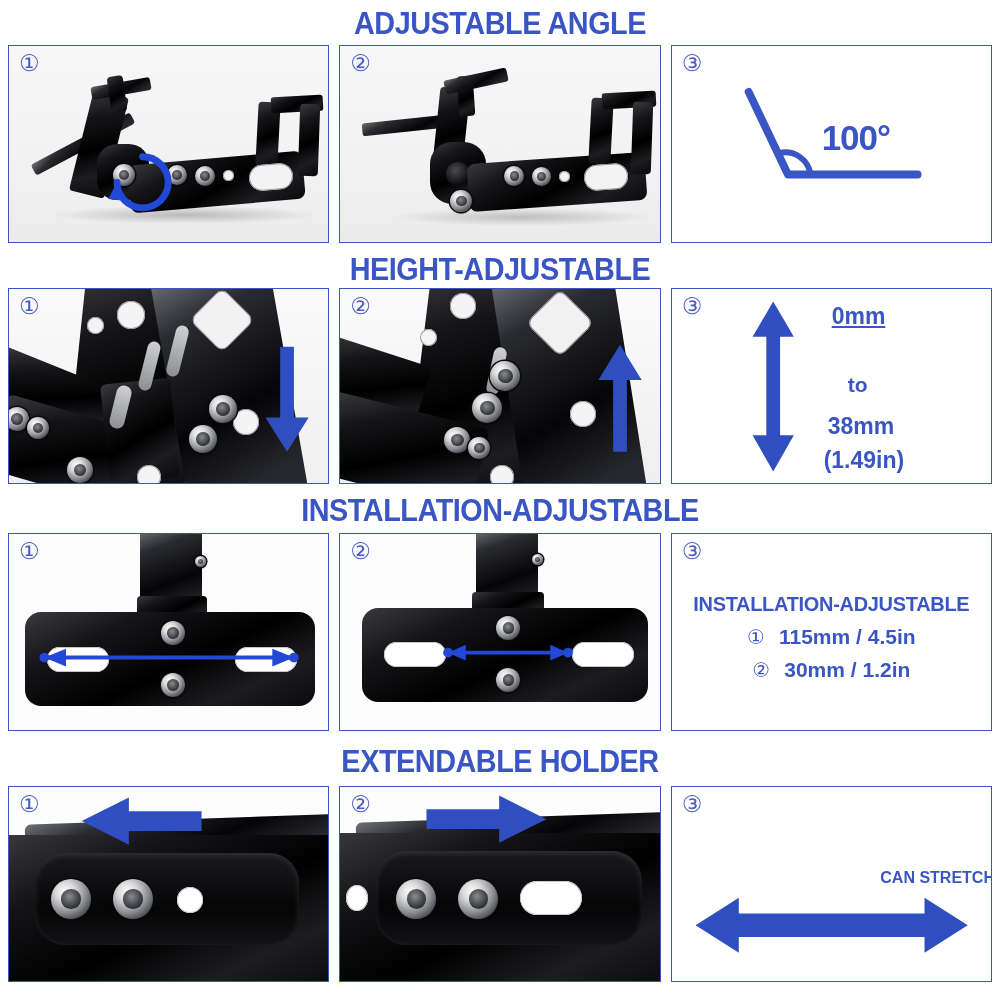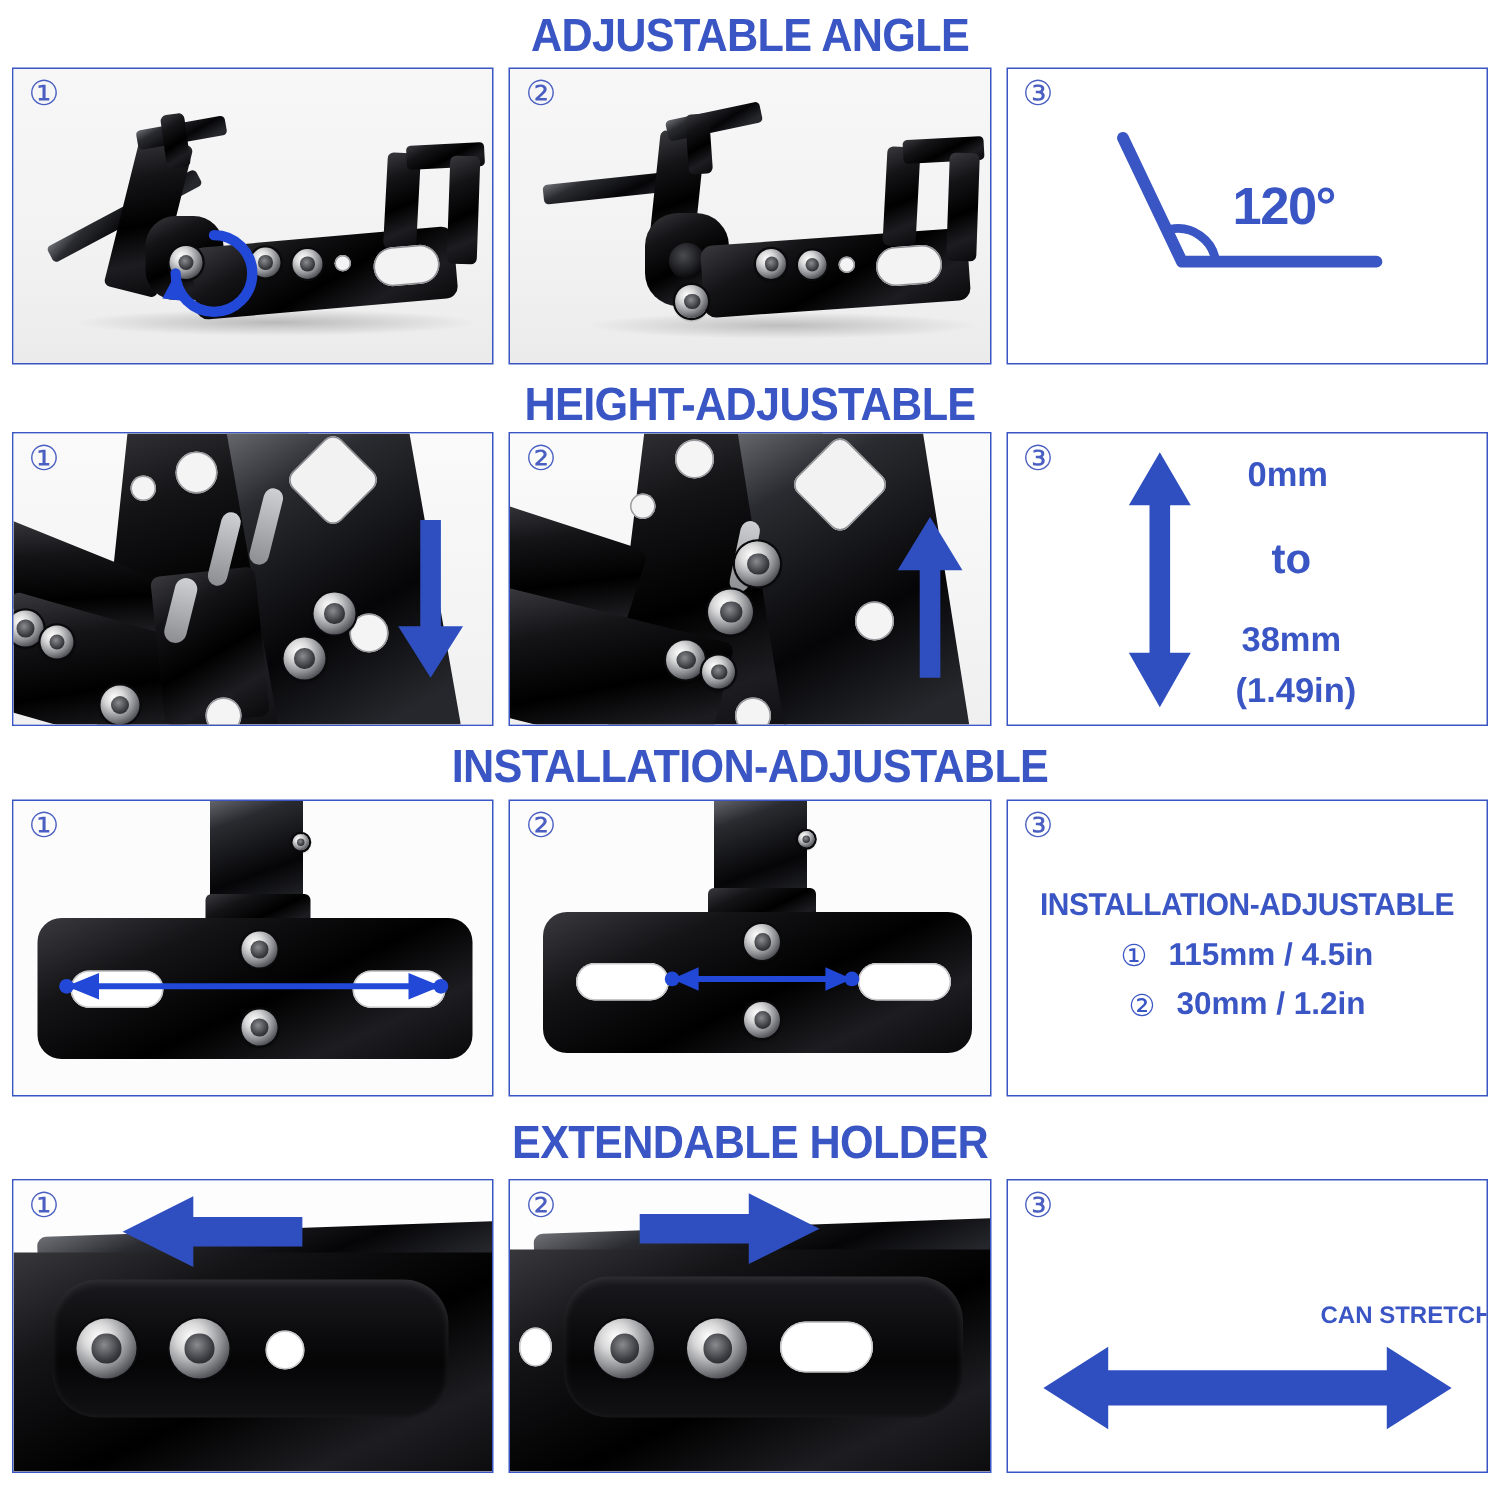--- a/index.html
+++ b/index.html
@@ -142,21 +142,21 @@
           <div style="position:absolute;left:50px;top:162px;width:262px;height:18px;border-radius:50%;background:radial-gradient(ellipse at center,rgba(0,0,0,.2),rgba(0,0,0,0) 70%);"></div>
         </div>
       </div>
 
       <div class="panel">
         <div class="badge">③</div>
         <svg class="arrowsvg" viewBox="0 0 325 198">
           <path d="M78 46 L118 130 L250 130" fill="none" stroke="#3a55c4" stroke-width="8" stroke-linecap="round" stroke-linejoin="round"></path>
           <path d="M110 108 a26 26 0 0 1 31 22" fill="none" stroke="#3a55c4" stroke-width="6"></path>
         </svg>
-        <div class="dtext" style="left:150px;top:72px;font-size:35px;letter-spacing:-1px;">120°</div>
+        <div class="dtext" style="left:150px;top:72px;font-size:35px;letter-spacing:-1px;">100°</div>
       </div>
     </div>
   </div>
 
   <div class="section" style="top:248px;height:240px;">
     <div class="sec-title" style="position:absolute;top:6px;left:0;width:1000px;font-size:31px;">HEIGHT-ADJUSTABLE</div>
 
     <div class="panels" style="top:40px;height:196px;">
 
       <div class="panel">
@@ -226,22 +226,22 @@
             <path d="M278 165 L278 92 L263 92 L285 56 L307 92 L292 92 L292 165 Z" fill="#2f4fc0"></path>
           </svg>
         </div>
       </div>
 
       <div class="panel">
         <div class="badge">③</div>
         <svg class="arrowsvg" viewBox="0 0 325 196">
           <path d="M103 12 L124 48 L110 48 L110 148 L124 148 L103 185 L82 148 L96 148 L96 48 L82 48 Z" fill="#2f4fc0"></path>
         </svg>
-        <div class="dtext" style="left:160px;top:14px;font-size:23px;">0mm</div>
-        <div class="dtext" style="left:176px;top:68px;font-size:28px;">to</div>
+        <div class="dtext" style="left:160px;top:14px;font-size:23px;text-decoration:underline;">0mm</div>
+        <div class="dtext" style="left:176px;top:84px;font-size:21px;">to</div>
         <div class="dtext" style="left:156px;top:124px;font-size:23px;">38mm</div>
         <div class="dtext" style="left:152px;top:158px;font-size:23px;">(1.49in)</div>
       </div>
     </div>
   </div>
 
   <div class="section" style="top:488px;height:250px;">
     <div class="sec-title" style="position:absolute;top:7px;left:0;width:1000px;font-size:31px;">INSTALLATION-ADJUSTABLE</div>
 
     <div class="panels" style="top:45px;height:198px;">

